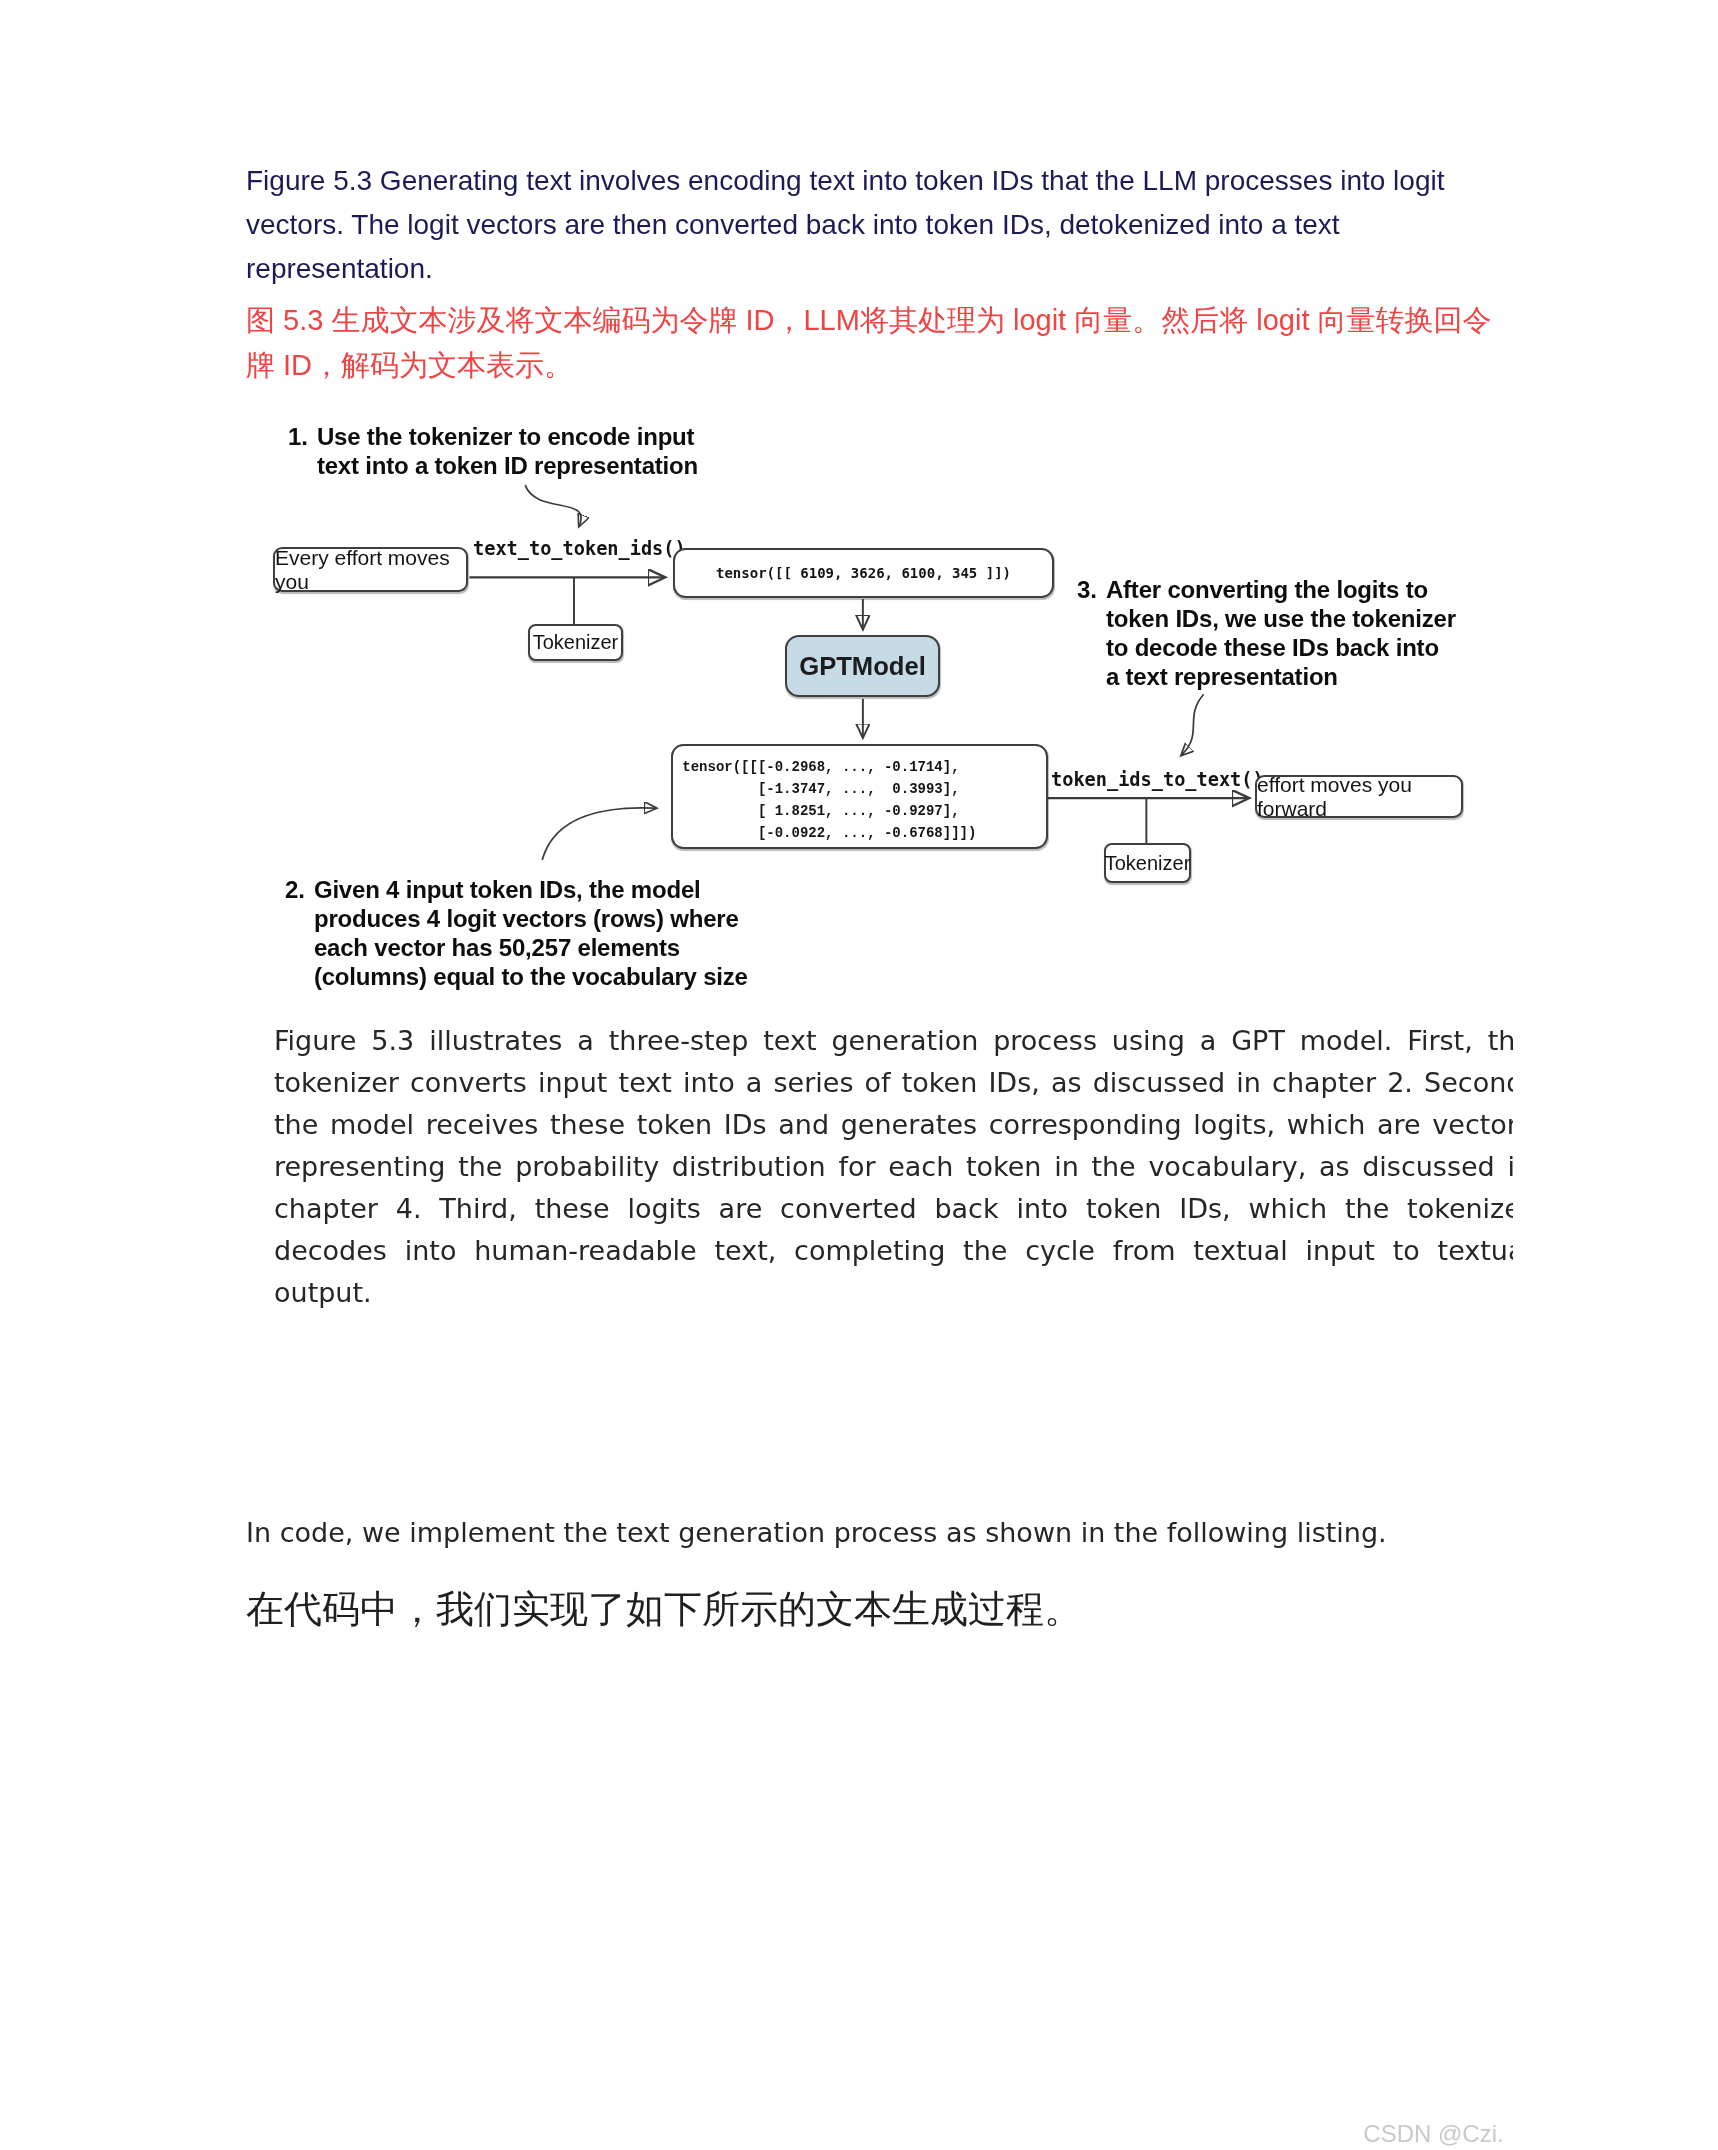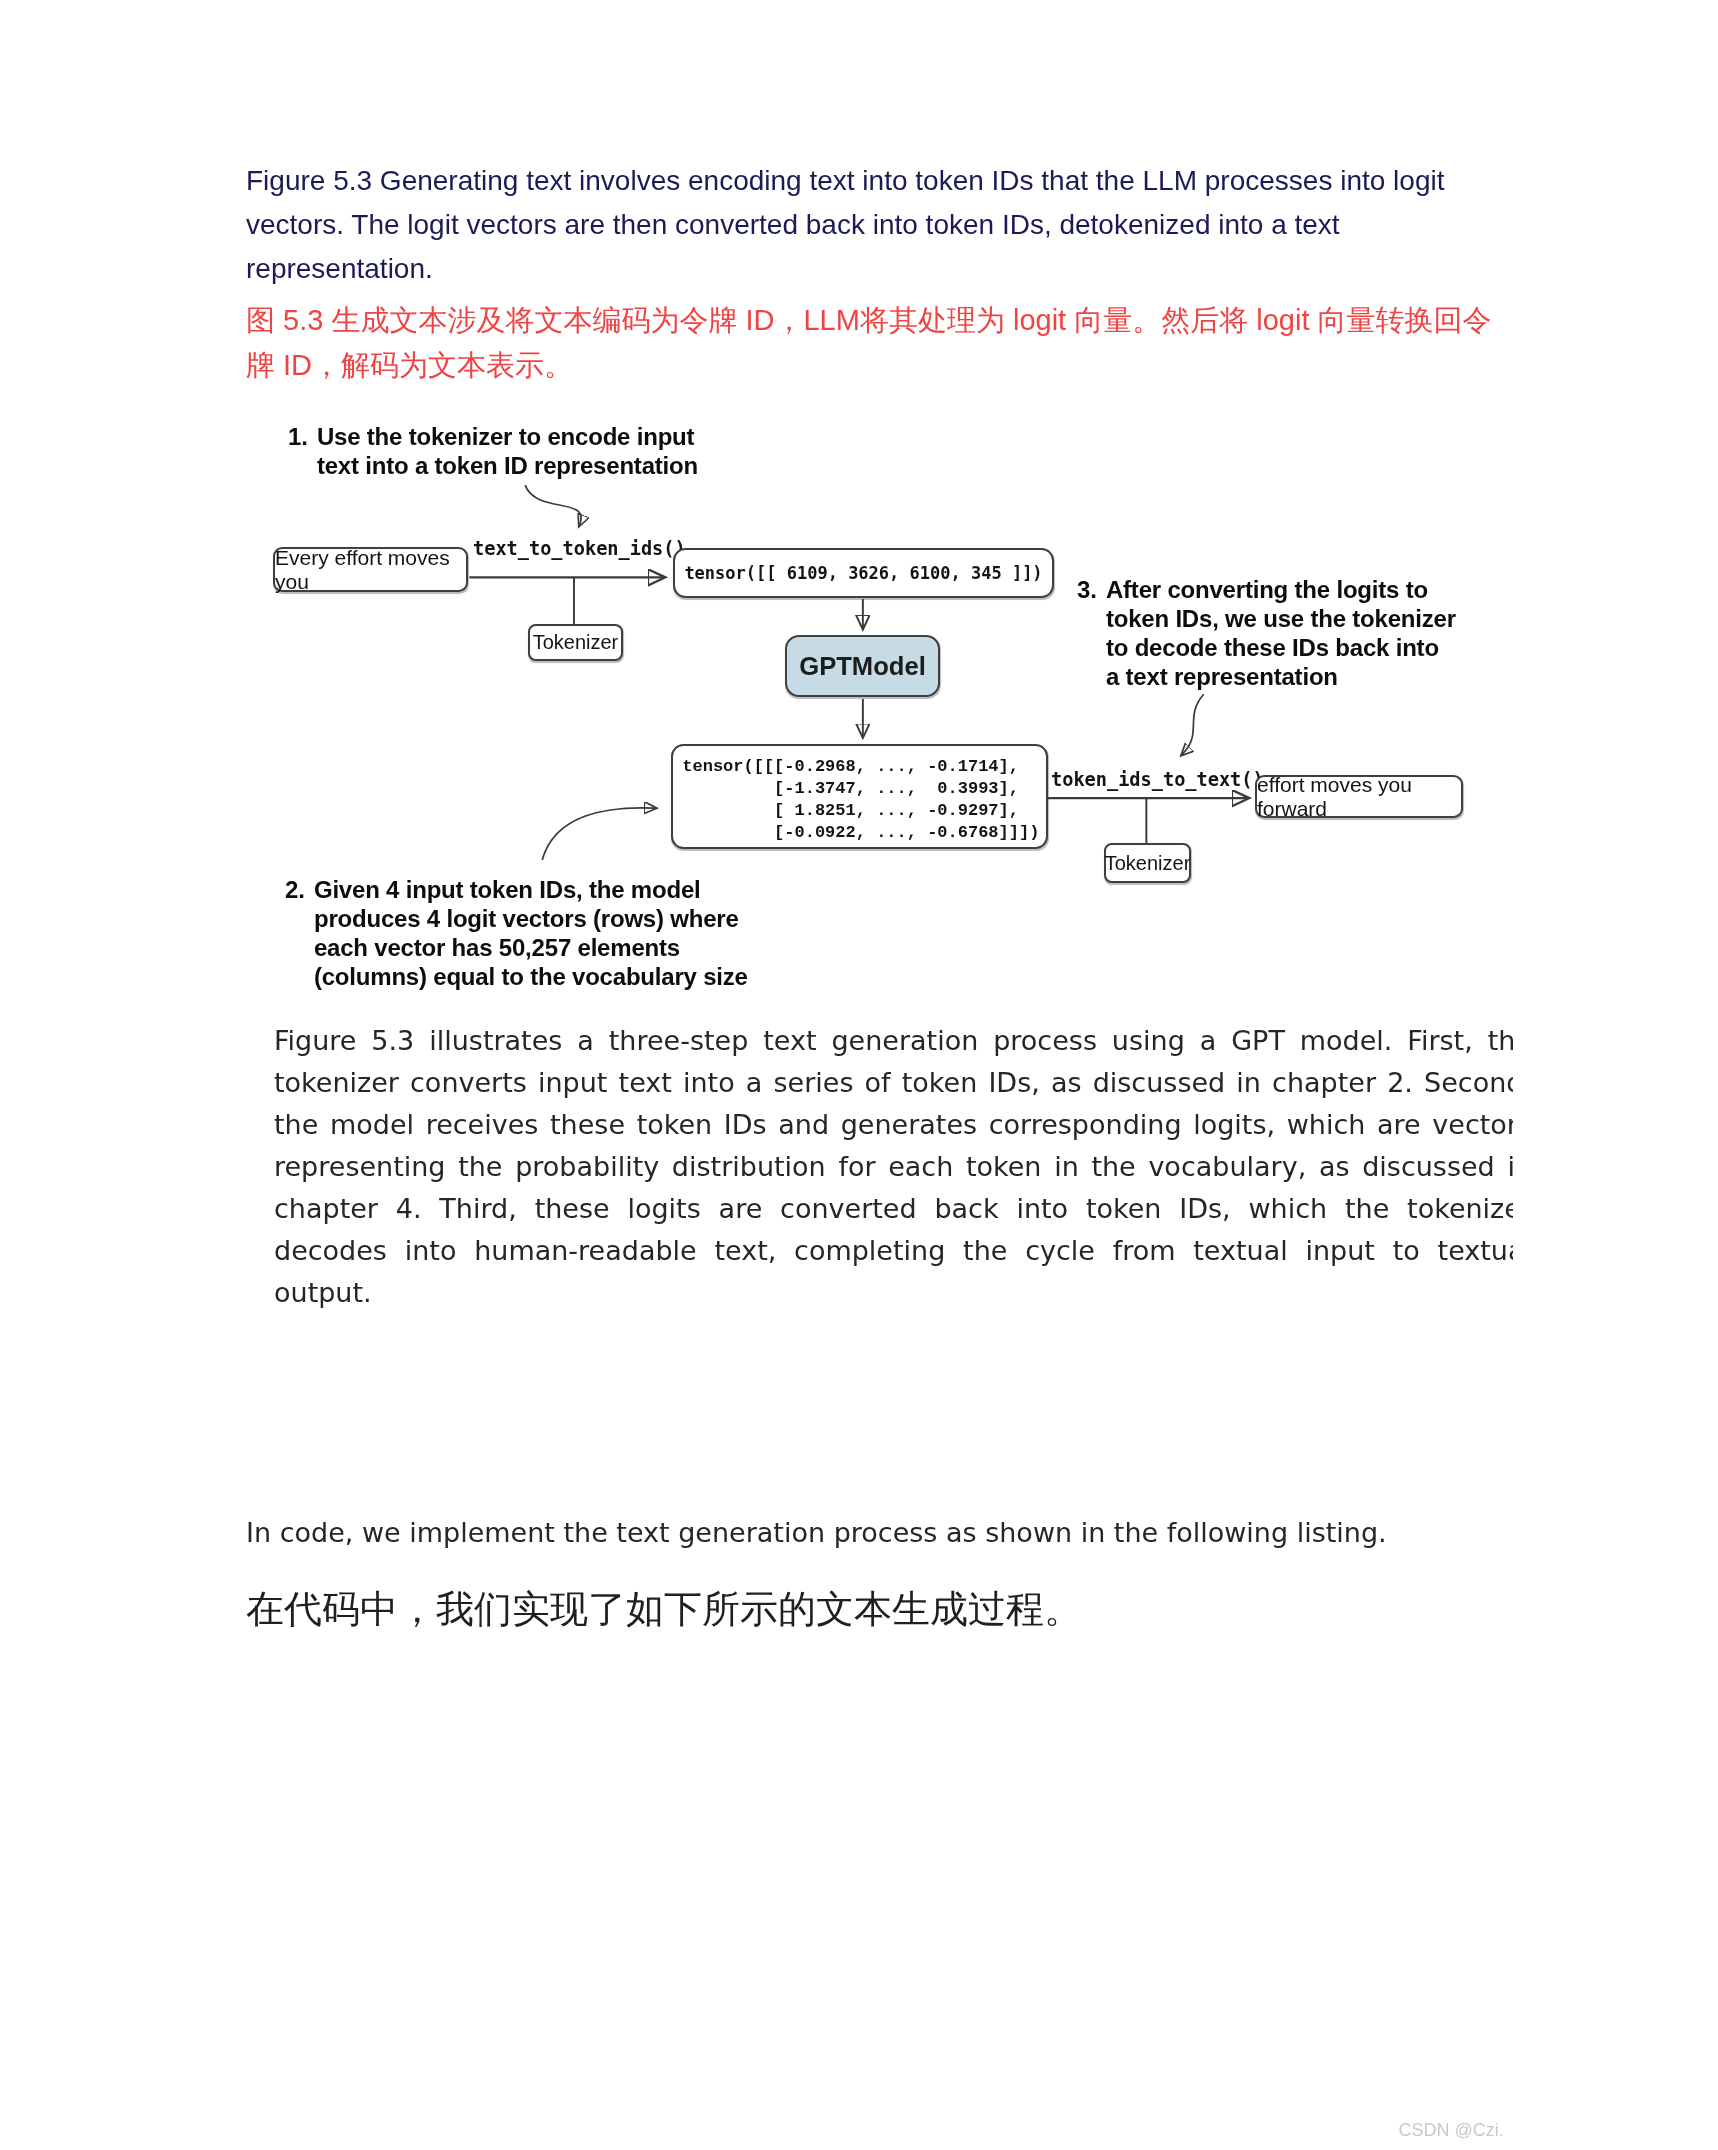--- a/index.html
+++ b/index.html
@@ -55,21 +55,21 @@
   }
   .text-box { font-family: "Liberation Sans", sans-serif; font-size: 21px; }
   .input-box  { left: 273px;  top: 547px;  width: 195px; height: 45px; }
   .output-box { left: 1255px; top: 775px; width: 208px; height: 43px; }
   .small-box  { font-family: "Liberation Sans", sans-serif; font-size: 20px; border-radius: 7.7px; }
   .tokenizer-left  { left: 528px;  top: 624px;  width: 95px; height: 37px; }
   .tokenizer-right { left: 1104px; top: 843px; width: 87px; height: 40px; }
 
   .tensor-box {
     font-family: "DejaVu Sans Mono", monospace;
-    font-weight: 700; font-size: 17px;
+    font-weight: 700; font-size: 14px;
     border-radius: 12.4px;
   }
   .token-ids-box { left: 673px; top: 548px; width: 381px; height: 50px; }
   .logits-box {
     left: 671px; top: 744px; width: 377px; height: 105px;
     display: block; white-space: pre;
     line-height: 22px; padding: 10px 0 0 9.3px; margin: 0;
     text-align: left;
     font-family: Liberation Mono, monospace;
   }
@@ -117,21 +117,21 @@
   }
 
   
   .right-rule {
     position: absolute; left: 1672px; top: 403px;
     width: 1.5px; height: 480px; background: #ededed;
   }
   .watermark {
     position: absolute; right: 9.3px; top: 2120px; width: 310px;
     font-family: "Liberation Sans", sans-serif;
-    font-size: 18px; color: #c9c9c9; text-align: right;
+    font-size: 24px; color: #c9c9c9; text-align: right;
   }
 </style>
 </head>
 <body>
 
 <div class="page">
 
   <p class="caption-en">Figure 5.3 Generating text involves encoding text into token IDs that the LLM processes into logit vectors. The logit vectors are then converted back into token IDs, detokenized into a text representation.</p>
   <p class="caption-zh">图 5.3 生成文本涉及将文本编码为令牌 ID，LLM将其处理为 logit 向量。然后将 logit 向量转换回令牌 ID，解码为文本表示。</p>
 

